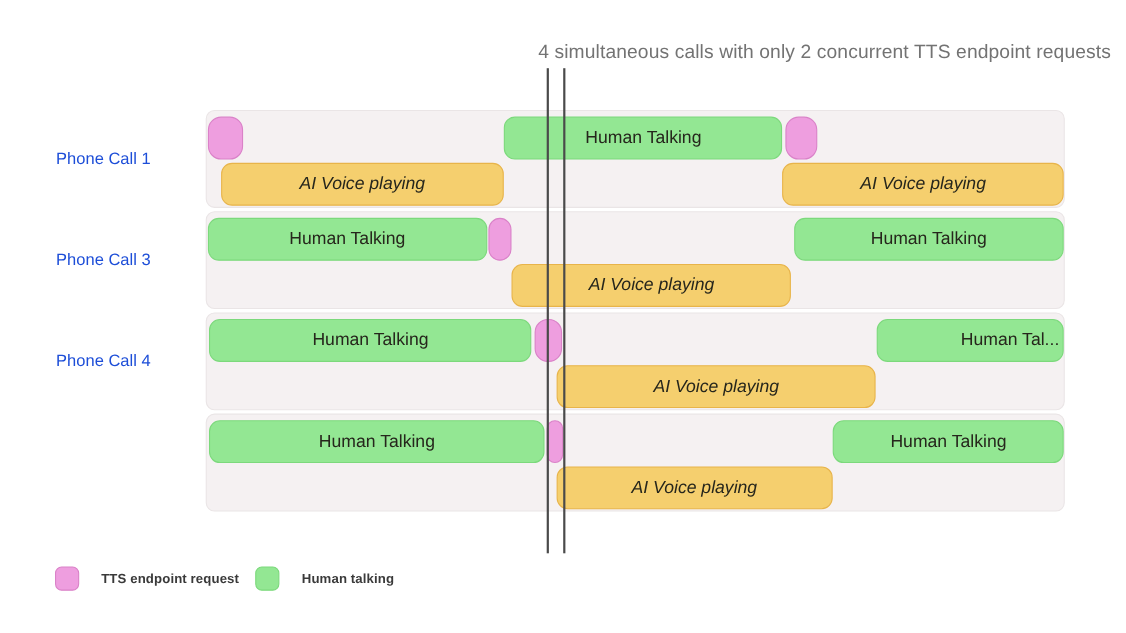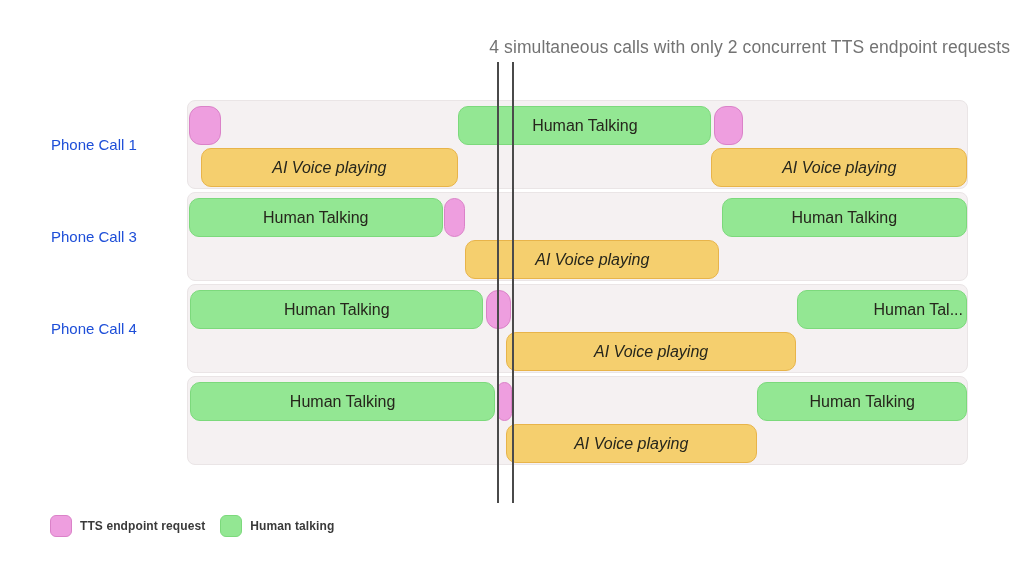--- a/index.html
+++ b/index.html
@@ -39,21 +39,21 @@
   .bar.align-right{justify-content:flex-end;padding-right:3px;}
   .markers{
     position:absolute;left:187px;top:62px;width:781px;height:441px;
     pointer-events:none;
   }
   .marker{position:absolute;top:0;width:2px;height:100%;background:var(--marker);}
   .legend{
     position:absolute;left:50px;top:515px;
     display:flex;align-items:center;gap:15px;
   }
-  .legend-item{display:flex;align-items:center;gap:8px;}
+  .legend-item{display:flex;align-items:center;gap:20px;}
   .legend-swatch{width:22px;height:22px;border-radius:6px;box-sizing:border-box;}
   .legend-swatch.tts{background:var(--tts-fill);border:1.5px solid var(--tts-border);}
   .legend-swatch.ai{background:var(--ai-fill);border:1.5px solid var(--ai-border);}
   .legend-swatch.human{background:var(--human-fill);border:1.5px solid var(--human-border);}
   .legend-label{font-size:12px;font-weight:600;color:#3a3a3a;letter-spacing:.1px;}
 </style>
 </head>
 <body>
 
 <div class="canvas">

